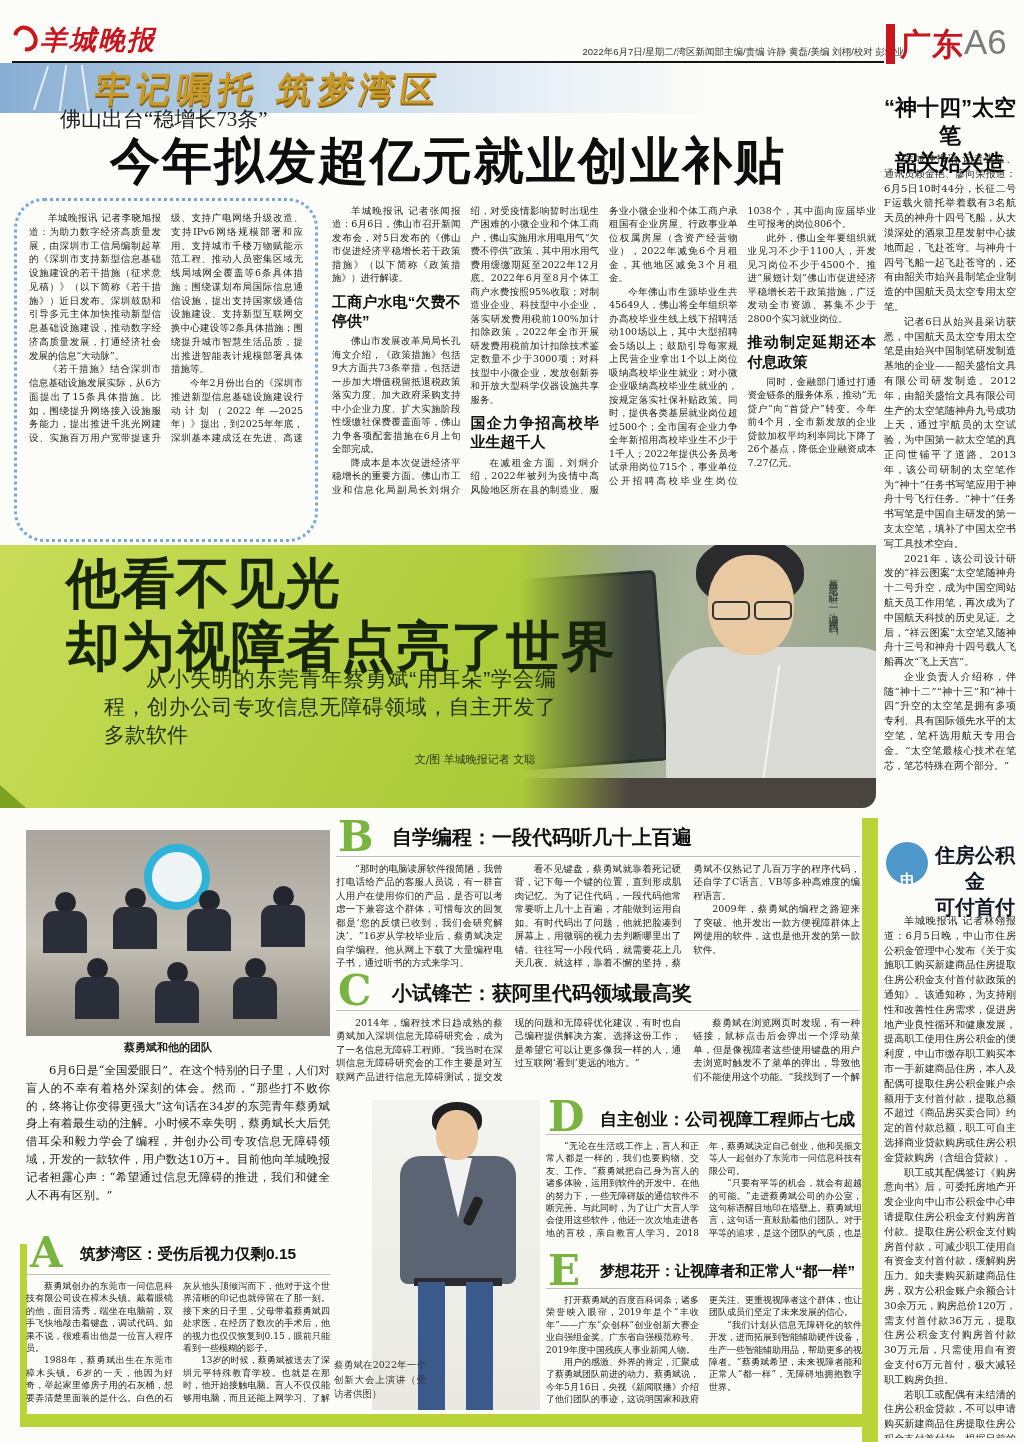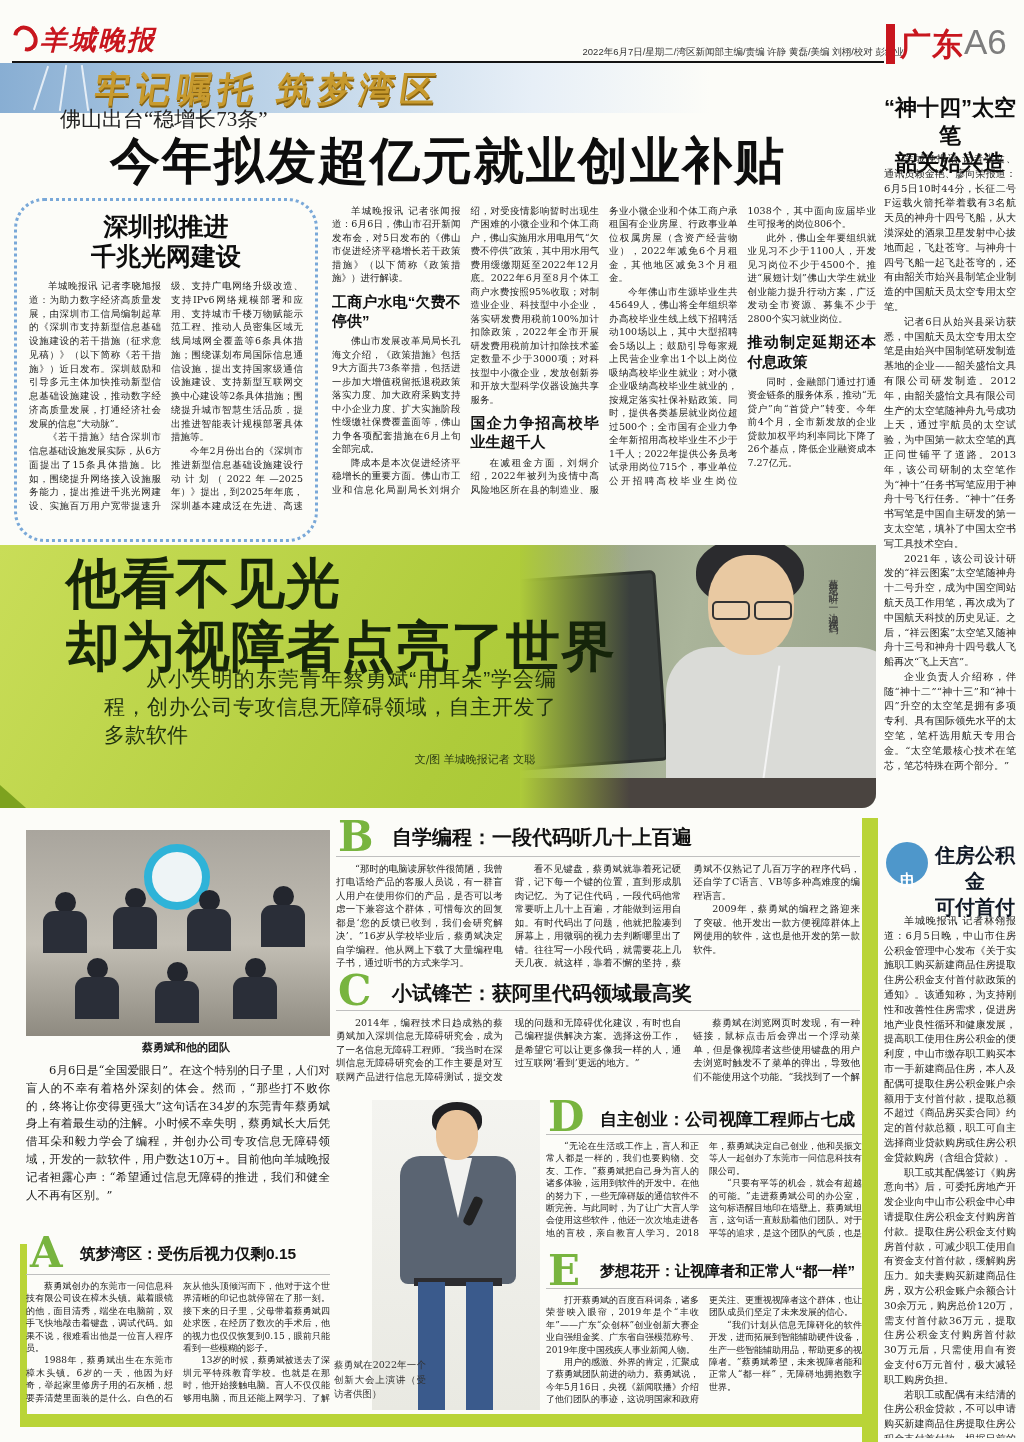--- a/index.html
+++ b/index.html
@@ -79,21 +79,21 @@
   .bar-bottom{left:20px;top:1414px;width:842px;height:13px;background:#b9d437;}
   .bar-left{left:20px;top:1244px;width:7px;height:170px;background:#b9d437;}
   
   .photo-team{left:26px;top:830px;width:304px;height:206px;overflow:hidden;
               background:linear-gradient(#a9a59d,#c3bfb5 55%,#8e8a80);}
   .ring{position:absolute;left:118px;top:14px;width:50px;height:50px;border:8px solid #2fb3d8;
         border-radius:50%;background:#eef4f6;}
   .fig{position:absolute;width:46px;}
   .fig .h{width:21px;height:21px;border-radius:50%;background:#23262e;margin:0 auto;}
   .fig .b{width:44px;height:42px;border-radius:11px 11px 0 0;background:#2a2e38;margin:-2px auto 0;}
-  .team-caption{left:34px;top:1040px;width:304px;text-align:center;font-size:11px;font-weight:bold;color:#222;}
+  .team-caption{left:16px;top:1040px;width:304px;text-align:center;font-size:11px;font-weight:bold;color:#222;}
   .lead{left:26px;top:1062px;width:304px;height:168px;overflow:hidden;font-size:11.5px;
         line-height:1.55;text-align:justify;text-indent:2em;}
   
   .sec-letter{font-family:"DejaVu Serif",serif;font-weight:bold;font-size:42px;line-height:1;color:#78b43f;}
   .sec-title{font-family:"Liberation Sans",sans-serif;font-weight:900;color:#111;}
   .sec-rule{height:1px;background:#bfbfbf;}
   .sec-body{overflow:hidden;font-size:9.5px;line-height:1.42;text-align:justify;}
   .sec-body .para{margin:0;text-indent:2em;}
   
   .photo-speech{left:372px;top:1100px;width:168px;height:310px;overflow:hidden;background:linear-gradient(#f4f4f0,#e9e9e2);}
@@ -138,30 +138,26 @@
   <div class="abs kicker">佛山出台“稳增长73条”</div>
   <div class="abs headline">今年拟发超亿元就业创业补贴</div>
   <div class="abs article main-art">
       <p class="para">羊城晚报讯 记者张闻报道：6月6日，佛山市召开新闻发布会，对5日发布的《佛山市促进经济平稳增长若干政策措施》（以下简称《政策措施》）进行解读。</p>
       <h3 class="sub">工商户水电“欠费不停供”</h3>
       <p class="para">佛山市发展改革局局长孔海文介绍，《政策措施》包括9大方面共73条举措，包括进一步加大增值税留抵退税政策落实力度、加大政府采购支持中小企业力度、扩大实施阶段性缓缴社保费覆盖面等，佛山力争各项配套措施在6月上旬全部完成。</p>
       <p class="para">降成本是本次促进经济平稳增长的重要方面。佛山市工业和信息化局副局长刘烔介绍，对受疫情影响暂时出现生产困难的小微企业和个体工商户，佛山实施用水用电用气“欠费不停供”政策，其中用水用气费用缓缴期延至2022年12月底。2022年6月至8月个体工商户水费按照95%收取；对制造业企业、科技型中小企业，落实研发费用税前100%加计扣除政策，2022年全市开展研发费用税前加计扣除技术鉴定数量不少于3000项；对科技型中小微企业，发放创新券和开放大型科学仪器设施共享服务。</p>
       <h3 class="sub">国企力争招高校毕业生超千人</h3>
       <p class="para">在减租金方面，刘烔介绍，2022年被列为疫情中高风险地区所在县的制造业、服务业小微企业和个体工商户承租国有企业房屋、行政事业单位权属房屋（含资产经营物业），2022年减免6个月租金，其他地区减免3个月租金。</p>
       <p class="para">今年佛山市生源毕业生共45649人，佛山将全年组织举办高校毕业生线上线下招聘活动100场以上，其中大型招聘会5场以上；鼓励引导每家规上民营企业拿出1个以上岗位吸纳高校毕业生就业；对小微企业吸纳高校毕业生就业的，按规定落实社保补贴政策。同时，提供各类基层就业岗位超过500个；全市国有企业力争全年新招用高校毕业生不少于1千人；2022年提供公务员考试录用岗位715个，事业单位公开招聘高校毕业生岗位1038个，其中面向应届毕业生可报考的岗位806个。</p>
-      <p class="para">此外，佛山全年要组织就业见习不少于1100人，开发见习岗位不少于4500个。推进“展翅计划”佛山大学生就业创业能力提升行动方案，广泛发动全市资源、募集不少于2800个实习就业岗位。</p>
+      <p class="para">此外，佛山全年要组织就业见习不少于1100人，开发见习岗位不少于4500个。推进“展翅计划”佛山市促进经济平稳增长若干政策措施，广泛发动全市资源、募集不少于2800个实习就业岗位。</p>
       <h3 class="sub">推动制定延期还本付息政策</h3>
       <p class="para">同时，金融部门通过打通资金链条的服务体系，推动“无贷户”向“首贷户”转变。今年前4个月，全市新发放的企业贷款加权平均利率同比下降了26个基点，降低企业融资成本7.27亿元。</p>
     </div>
 
   <div class="abs sz-box">
-    <div class="sz-title">
-      <div>深圳拟推进</div>
-      <div>千兆光网建设</div>
-    </div>
     <div class="article sz-body">
         <p class="para">羊城晚报讯 记者李晓旭报道：为助力数字经济高质量发展，由深圳市工信局编制起草的《深圳市支持新型信息基础设施建设的若干措施（征求意见稿）》（以下简称《若干措施》）近日发布。深圳鼓励和引导多元主体加快推动新型信息基础设施建设，推动数字经济高质量发展，打通经济社会发展的信息“大动脉”。</p>
         <p class="para">《若干措施》结合深圳市信息基础设施发展实际，从6方面提出了15条具体措施。比如，围绕提升网络接入设施服务能力，提出推进千兆光网建设、实施百万用户宽带提速升级、支持广电网络升级改造、支持IPv6网络规模部署和应用、支持城市千楼万物赋能示范工程、推动人员密集区域无线局域网全覆盖等6条具体措施；围绕谋划布局国际信息通信设施，提出支持国家级通信设施建设、支持新型互联网交换中心建设等2条具体措施；围绕提升城市智慧生活品质，提出推进智能表计规模部署具体措施等。</p>
         <p class="para">今年2月份出台的《深圳市推进新型信息基础设施建设行动计划（2022年—2025年）》提出，到2025年年底，深圳基本建成泛在先进、高速智能、天地一体、绿色低碳、安全高效的新型信息基础设施供给体系，网络建设规模和服务水平全球领先，成为世界先进、模式创新的新型信息基础设施标杆城市。</p>
       </div>
   </div>
 
   <div class="abs pen-title">
     <div>“神十四”太空笔</div>
     <div>韶关始兴造</div>

